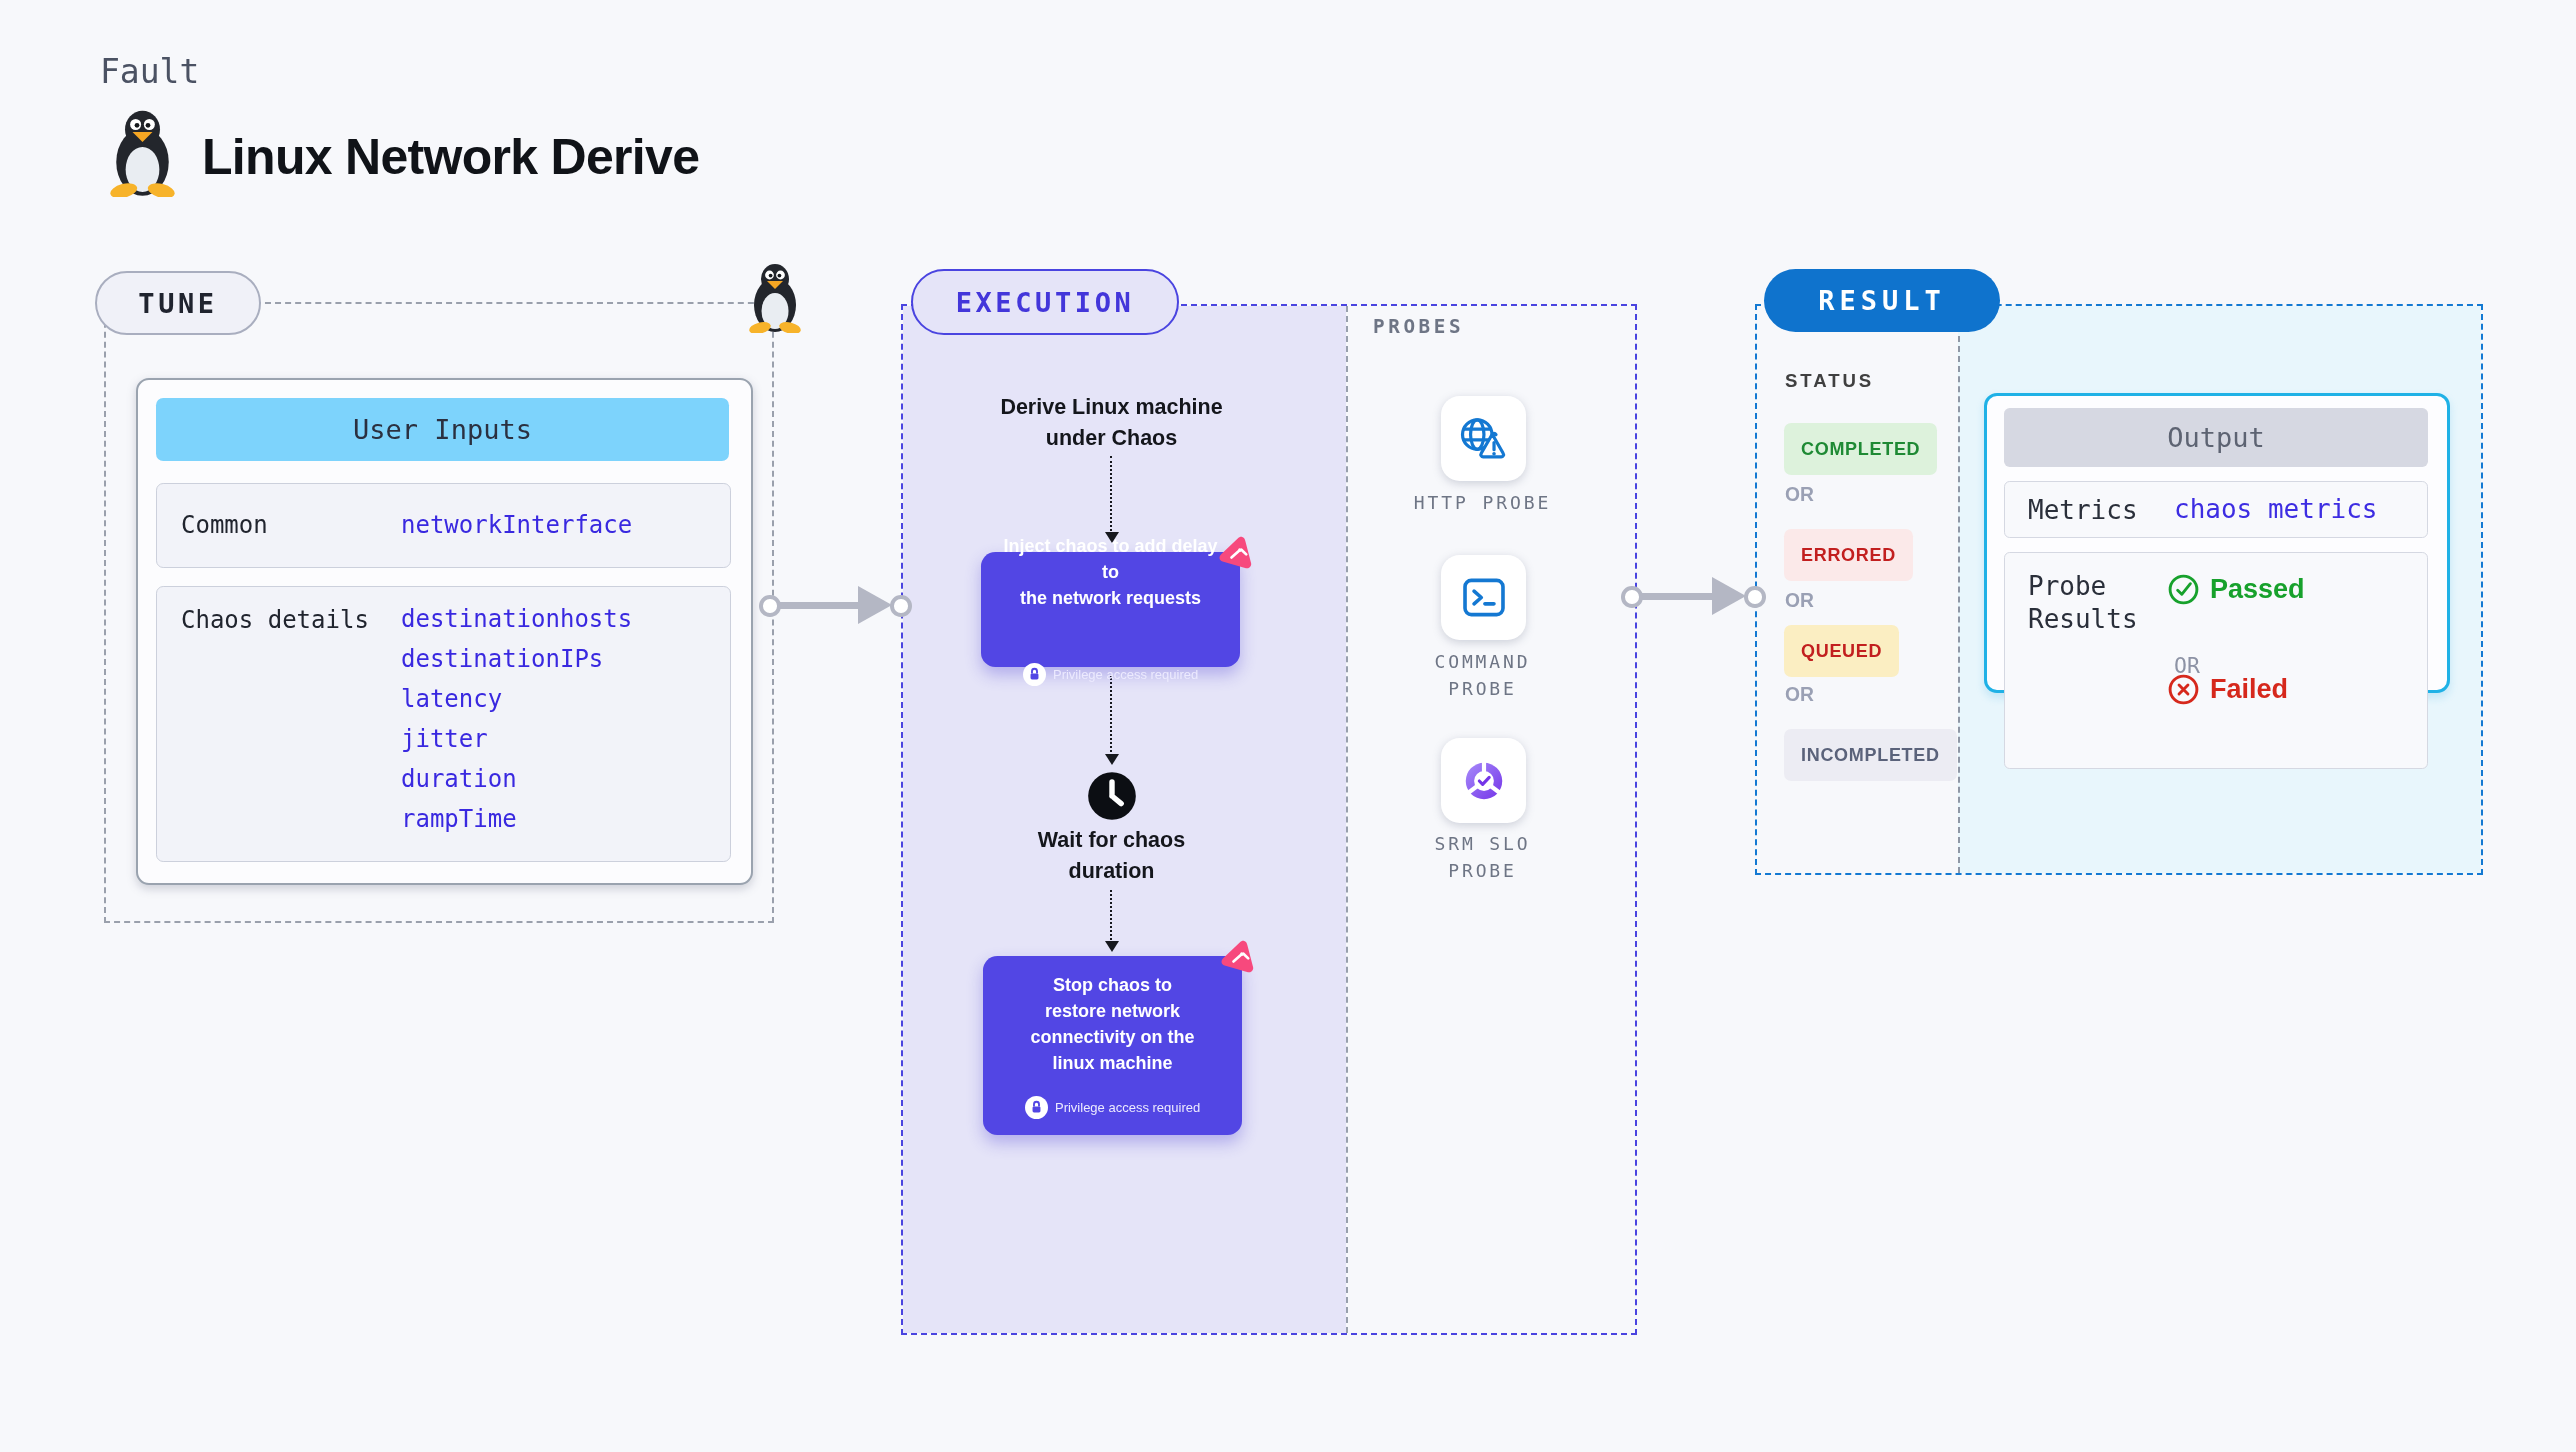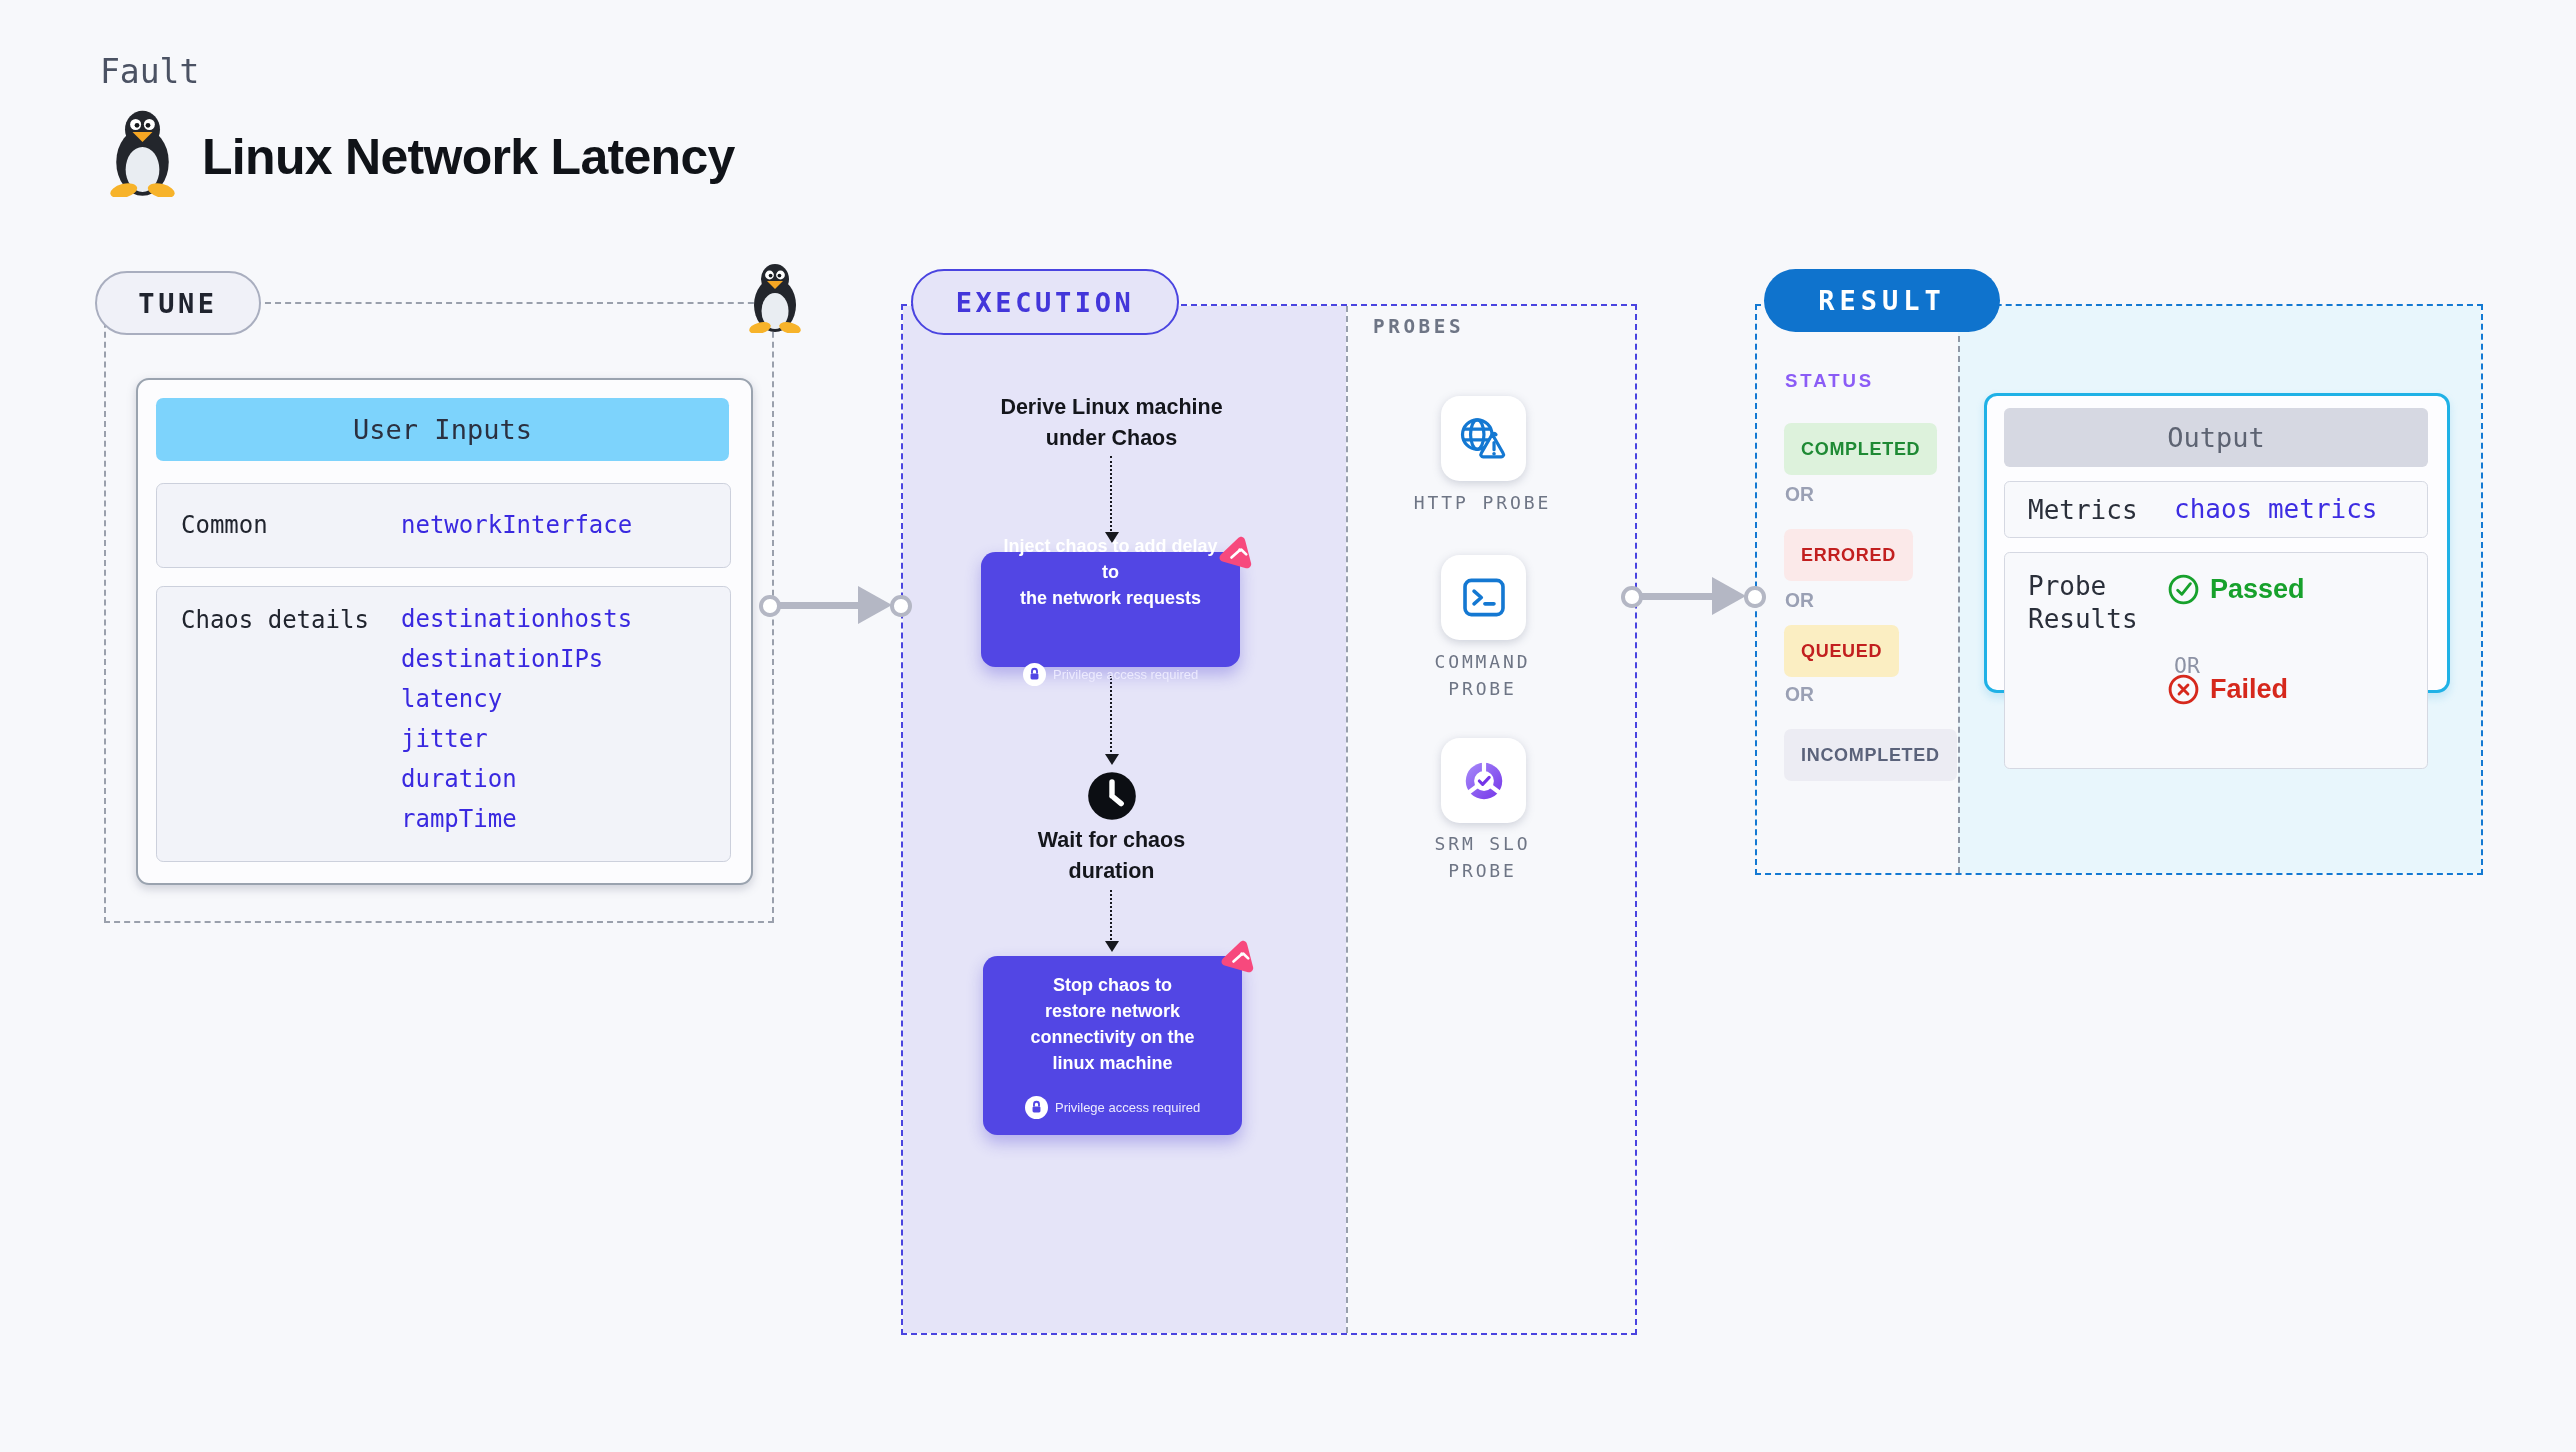--- a/index.html
+++ b/index.html
@@ -67,21 +67,21 @@
   .chaos-corner{width:47px;height:47px;z-index:3;}
 
   
   .probes-title{left:1373px;top:315px;font-size:19.3px;font-weight:600;letter-spacing:3.6px;color:#6e7585;}
   .probe-card{width:85px;height:85px;background:#ffffff;border-radius:18.6px;
               box-shadow:0 2.9px 8.6px rgba(120,125,150,.30);display:flex;align-items:center;justify-content:center;}
   .probe-label{width:165px;text-align:center;font-family:"DejaVu Sans Mono",monospace;
                font-size:18px;letter-spacing:2.9px;line-height:27px;color:#6e7585;}
 
   
-  .status-title{left:1785px;top:370px;font-size:18.6px;font-weight:bold;letter-spacing:2.9px;color:#8b5cf6;}
+  .status-title{left:1785px;top:370px;font-size:18.6px;font-weight:bold;letter-spacing:2.9px;color:#404040;}
   .status-pill{position:absolute;left:1784px;height:52px;border-radius:7.2px;display:inline-flex;
                align-items:center;padding:0 17px;font-weight:bold;font-size:18px;letter-spacing:0.7px;}
   .pill-completed{top:423px;background:#ddf2dc;color:#1e8a34;}
   .pill-errored{top:529px;background:#fbe9e9;color:#c21f1f;}
   .pill-queued{top:625px;background:#fbeec2;color:#c21f1f;}
   .pill-incompleted{top:729px;background:#ececf3;color:#5a627a;}
   .or{position:absolute;left:1785px;font-size:19.3px;font-weight:600;color:#9aa0b4;}
 
   
   .out-card{left:1984px;top:393px;width:466px;height:300px;background:#fdfdff;
@@ -109,21 +109,21 @@
     <ellipse cx="30" cy="18" rx="14" ry="15" fill="#23262c"></ellipse>
     <ellipse cx="30" cy="50" rx="13.5" ry="18" fill="#e9edf2"></ellipse>
     <circle cx="24.5" cy="14" r="4.4" fill="#ffffff"></circle>
       <circle cx="35.5" cy="14" r="4.4" fill="#ffffff"></circle>
     <circle cx="25.6" cy="14.6" r="1.9" fill="#15181c"></circle>
       <circle cx="34.4" cy="14.6" r="1.9" fill="#15181c"></circle>
     <polygon points="22,20 38,20 30,28" fill="#f5a623"></polygon>
     <ellipse cx="15" cy="67" rx="11" ry="5.5" fill="#f7b32a" transform="rotate(-14 15 67)"></ellipse>
     <ellipse cx="45" cy="67" rx="11" ry="5.5" fill="#f7b32a" transform="rotate(14 45 67)"></ellipse>
   </svg>
-  <div class="abs page-title">Linux Network Latency</div>
+  <div class="abs page-title">Linux Network Derive</div>
 
   <div class="abs tune-box"></div>
   <div class="abs badge badge-tune">TUNE</div>
   <svg class="abs tux2" viewBox="0 0 60 72">
     <ellipse cx="30" cy="44" rx="21" ry="27" fill="#23262c"></ellipse>
     <ellipse cx="30" cy="18" rx="14" ry="15" fill="#23262c"></ellipse>
     <ellipse cx="30" cy="50" rx="13.5" ry="18" fill="#e9edf2"></ellipse>
     <circle cx="24.5" cy="14" r="4.4" fill="#ffffff"></circle>
       <circle cx="35.5" cy="14" r="4.4" fill="#ffffff"></circle>
     <circle cx="25.6" cy="14.6" r="1.9" fill="#15181c"></circle>

